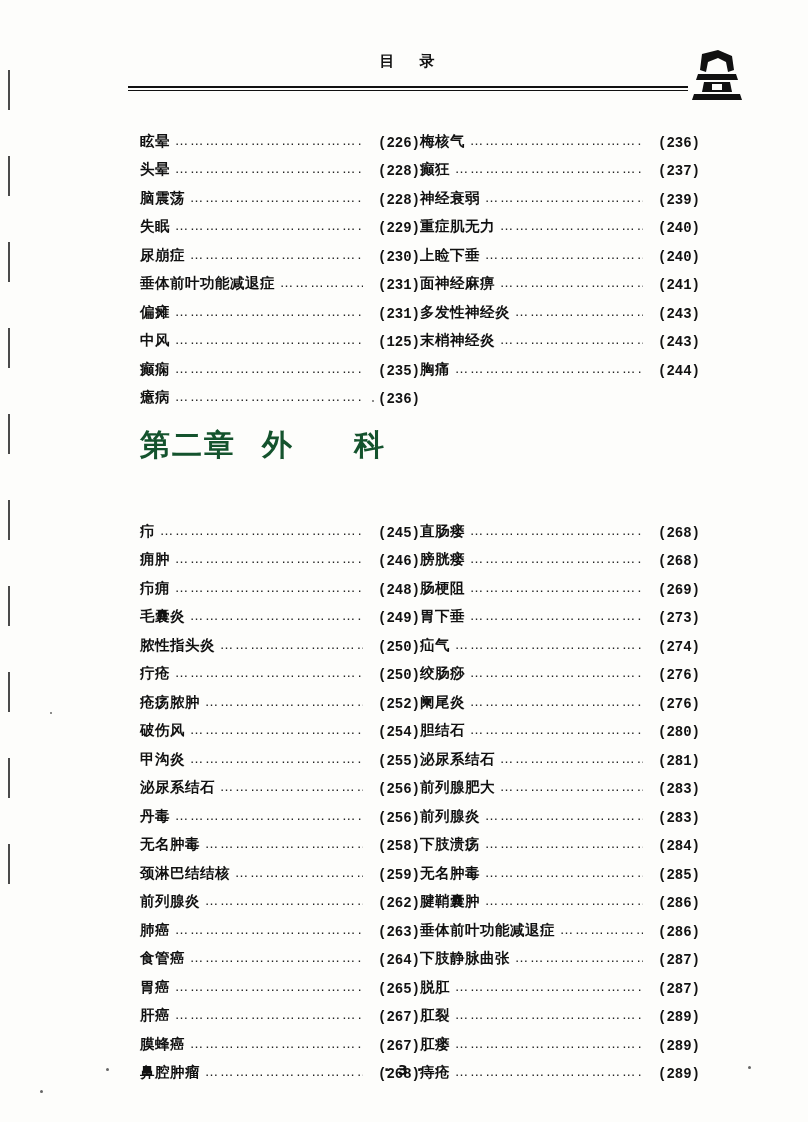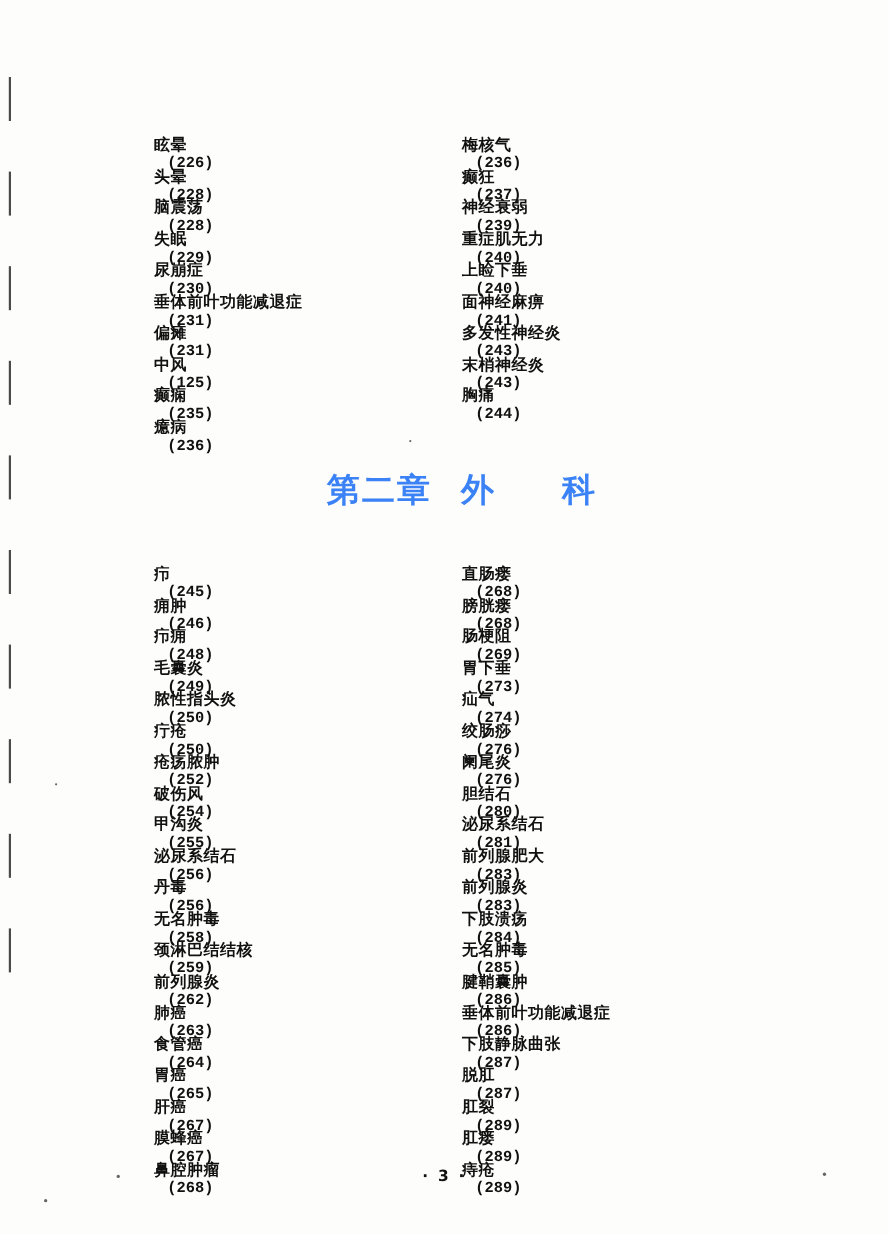--- a/index.html
+++ b/index.html
@@ -79,26 +79,25 @@
   .toc-block {
     position: absolute;
     display: flex;
     gap: 0;
   }
   .toc-col {
     width: 280px;
   }
   .toc-row {
     display: flex;
-    align-items: flex-start;
+    align-items: flex-end;
     height: 28.5px;
     font-size: 14.5px;
     color: #111;
     white-space: nowrap;
-    flex-direction: column;
   }
   .toc-label {
     font-family: "DejaVu Sans", sans-serif;
     font-weight: 700;
     letter-spacing: 0.5px;
     flex: 0 0 auto;
     padding-right: 4px;
   }
   .toc-dots {
     flex: 1 1 auto;
@@ -120,26 +119,26 @@
   }
 
   #toc-top { left: 140px; top: 122px; }
   #toc-bottom { left: 140px; top: 512px; }
 
   .chapter-heading {
     position: absolute;
     left: 140px;
     top: 425px;
     width: 560px;
-    text-align: center;
+    text-align: left;
     font-family: "DejaVu Sans", sans-serif;
     font-size: 30px;
     font-weight: 700;
     letter-spacing: 2px;
-    color: #3b82f6;
+    color: #14532d;
   }
   .chapter-heading .gap1 { display: inline-block; width: 26px; }
   .chapter-heading .gap2 { display: inline-block; width: 60px; }
 
   .footer {
     position: absolute;
     left: 0;
     top: 1062px;
     width: 808px;
     text-align: center;
@@ -166,20 +165,37 @@
     <span style="height:40px"></span>
     <span style="height:40px"></span>
     <span style="height:40px"></span>
     <span style="height:40px"></span>
     <span style="height:40px"></span>
     <span style="height:40px"></span>
     <span style="height:40px"></span>
     <span style="height:40px"></span>
   </div>
 
+  <div class="header">
+    <div class="header-title">目    录</div>
+    <div class="header-rule"></div>
+    <div class="header-rule thin"></div>
+    <div class="header-ornament">
+      <svg width="62" height="54" viewBox="0 0 62 54">
+        <g fill="#111">
+          <path d="M14 6 L30 2 L44 8 L46 22 L40 24 L38 14 L30 10 L20 14 L18 24 L12 22 Z"></path>
+          <path d="M10 26 L48 26 L50 32 L8 32 Z"></path>
+          <path d="M16 34 L42 34 L44 44 L14 44 Z"></path>
+          <path d="M6 46 L52 46 L54 52 L4 52 Z"></path>
+          <circle cx="29" cy="18" r="4" fill="#fdfdfb"></circle>
+          <path d="M24 36 L34 36 L34 42 L24 42 Z" fill="#fdfdfb"></path>
+        </g>
+      </svg>
+    </div>
+  </div>
 
   <div class="toc-block" id="toc-top">
     <div class="toc-col">
       <div class="toc-row">
         <span class="toc-label">眩晕</span>
         <span class="toc-dots">………………………………………………………</span>
         <span class="toc-page">(226)</span>
       </div>
       <div class="toc-row">
         <span class="toc-label">头晕</span>

